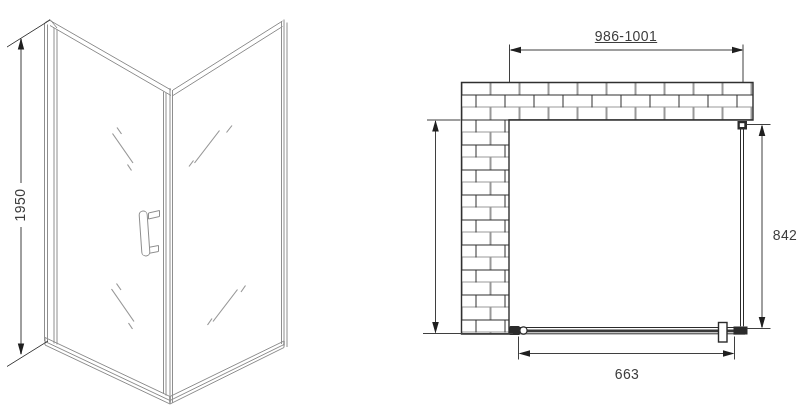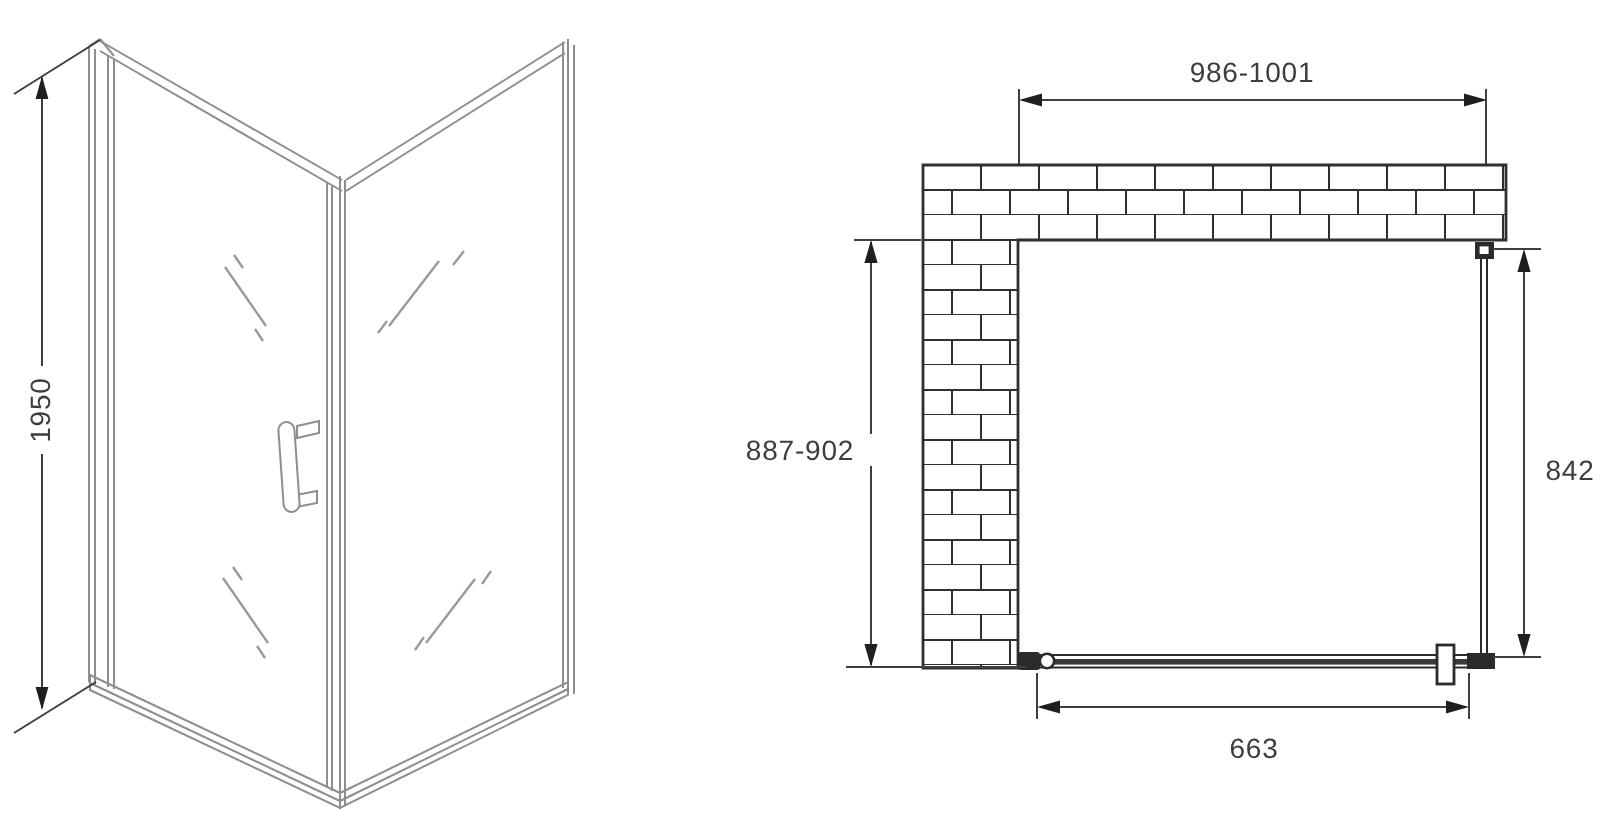--- a/index.html
+++ b/index.html
@@ -9,21 +9,21 @@
   }
   .stage svg{position:absolute;left:0;top:0;}
   .dim-label{
     position:absolute;font-size:14px;color:#3d3d3d;letter-spacing:.4px;
     text-align:center;line-height:16px;background:#ffffff;white-space:nowrap;
   }
   .dim-label.vertical{
     width:44px;height:16px;left:-2px;top:197px;
     transform:rotate(-90deg);transform-origin:center;
   }
-  #lbl-top-width{left:576px;top:28px;width:100px;}
+  #lbl-top-width{left:576px;top:28px;width:100px;text-decoration:underline;}
   #lbl-side-depth{left:355px;top:217px;width:90px;}
   #lbl-fixed-glass{left:767px;top:227px;width:36px;}
   #lbl-door-width{left:597px;top:366px;width:60px;}
 </style>
 </head>
 <body>
 
 <div class="stage">
 
   <svg width="800" height="410" viewBox="0 0 800 410">
@@ -153,18 +153,17 @@
         <polygon points="518.5,353.5 530,350.2 530,356.8" fill="#1f1f1f" stroke="none"></polygon>
         <polygon points="734.5,353.5 723,350.2 723,356.8" fill="#1f1f1f" stroke="none"></polygon>
       </g>
     </g>
   </svg>
 
   <div class="dim-label vertical" id="lbl-height">1950</div>
 
   <div class="dim-label" id="lbl-top-width">986-1001</div>
 
-  <div class="dim-label" id="lbl-side-depth">887-902</div>
 
   <div class="dim-label" id="lbl-fixed-glass">842</div>
 
   <div class="dim-label" id="lbl-door-width">663</div>
 </div>
 
 </body></html>

